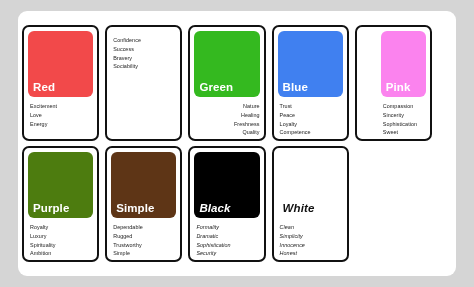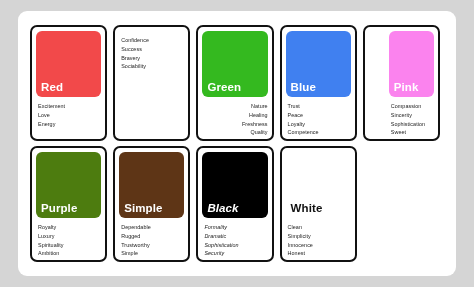--- a/index.html
+++ b/index.html
@@ -22,21 +22,21 @@
     top: 11px;
     width: 438px;
     height: 265px;
     background: #ffffff;
     border-radius: 9px;
     box-sizing: border-box;
   }
 
   #grid {
     position: absolute;
-    left: 12px;
+    left: 4px;
     top: 14px;
     width: 410px;
     height: 237px;
     display: grid;
     grid-template-columns: repeat(5, 1fr);
     grid-template-rows: repeat(2, 1fr);
     column-gap: 6px;
     row-gap: 5px;
   }
 
@@ -169,21 +169,21 @@
         <div class="swatch" style="background: rgb(0, 0, 0);">
           <span class="swatch-name" style="color: rgb(255, 255, 255);">Black</span>
         </div>
         <ul class="traits">
           <li>Formality</li>
           <li>Dramatic</li>
           <li>Sophistication</li>
           <li>Security</li>
         </ul>
       </div>
-      <div class="card" style="border-color: rgb(17, 17, 17);">
+      <div class="card" style="border-color: rgb(17, 17, 17); font-style: italic;">
         <div class="swatch" style="background: rgb(255, 255, 255);">
           <span class="swatch-name dark" style="color: rgb(17, 17, 17);">White</span>
         </div>
         <ul class="traits">
           <li>Clean</li>
           <li>Simplicity</li>
           <li>Innocence</li>
           <li>Honest</li>
         </ul>
       </div>

